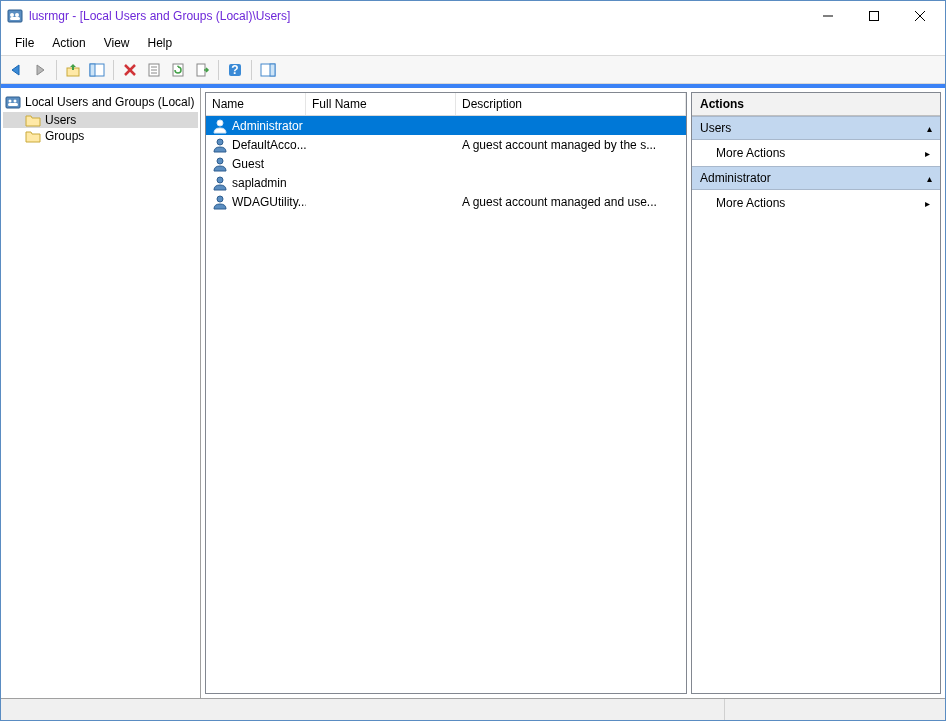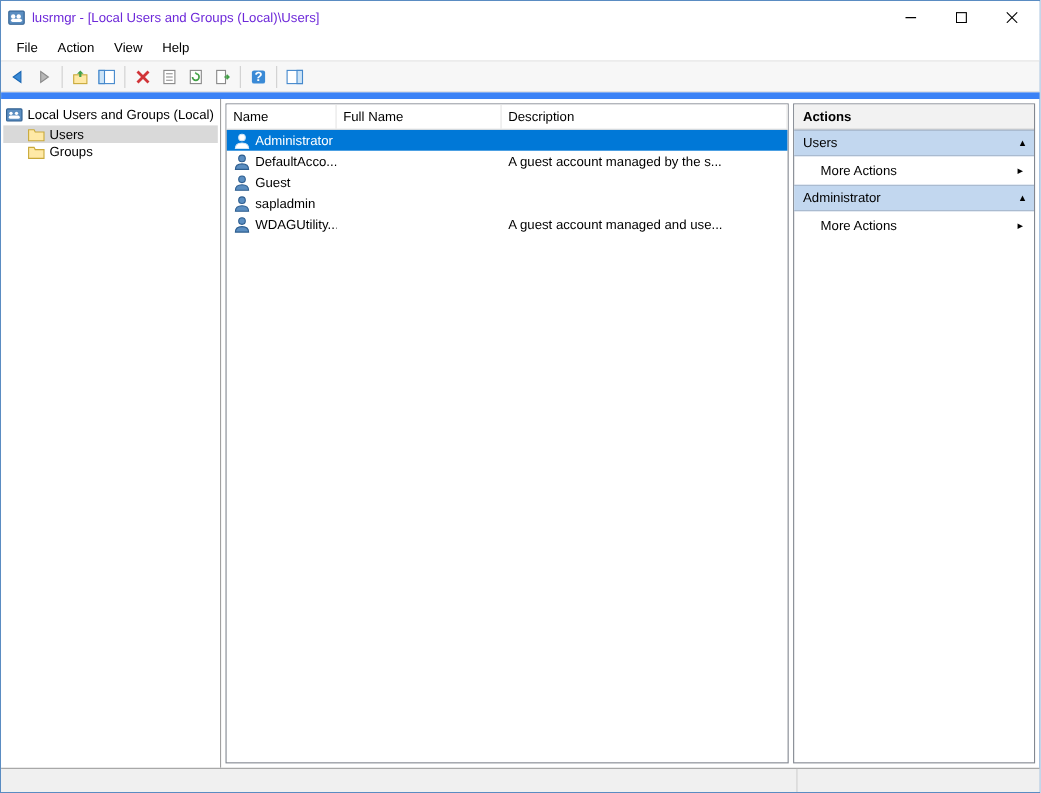--- a/index.html
+++ b/index.html
@@ -9,40 +9,40 @@
   .titlebar .title { flex: 1; display: flex; align-items: center; gap: 6px; }
   .titlebar .title .app-icon { width: 16px; height: 16px; }
   .titlebar .title .txt { color: #6d28d9; }
   .winbtns { display: flex; }
   .winbtn { width: 46px; height: 30px; display: flex; align-items: center; justify-content: center; }
   .menubar { display: flex; gap: 2px; padding: 2px 6px; border-bottom: 1px solid #d9d9d9; background: #fff; align-items: center; }
   .menuitem { padding: 3px 8px; }
   .toolbar { display: flex; align-items: center; gap: 2px; padding: 2px 4px; background: #f7f7f7; border-bottom: 1px solid #d9d9d9; height: 28px; }
   .tb-sep { width: 1px; height: 20px; background: #cfcfcf; margin: 0 3px; }
   .tb-btn { width: 22px; height: 22px; display: flex; align-items: center; justify-content: center; border: 1px solid transparent; }
-  .body { flex: 1; display: flex; border-top: 6px solid #3b82f6; min-height: 0; }
+  .body { flex: 1; display: flex; border-top: 4px solid #3b82f6; min-height: 0; }
   .panel { display: flex; flex-direction: column; min-height: 0; }
   .tree-panel { width: 200px; border-right: 1px solid #a0a0a0; background: #fff; padding: 4px 2px; }
   .tree-root { display: flex; align-items: center; gap: 4px; padding: 2px 2px; white-space: nowrap; }
   .tree-item { display: flex; align-items: center; gap: 4px; padding: 1px 2px 1px 22px; }
   .tree-item.selected { background: #d9d9d9; }
   .folder-icon { width: 16px; height: 13px; }
   .list-panel { flex: 1; border-right: 1px solid #a0a0a0; display: flex; flex-direction: column; min-height: 0; margin: 4px; border: 1px solid #828790; }
   .list-header { display: flex; border-bottom: 1px solid #d9d9d9; background: #fff; height: 23px; }
   .list-header .col { padding: 4px 6px; border-right: 1px solid #e5e5e5; }
   .col.name { width: 100px; }
   .col.fullname { width: 150px; }
   .col.desc { flex: 1; }
   .list-body { flex: 1; overflow: auto; }
   .row { display: flex; align-items: center; height: 19px; }
   .row .col { padding: 0 6px; white-space: nowrap; overflow: hidden; text-overflow: ellipsis; }
   .row .col.name { display: flex; align-items: center; gap: 4px; width: 100px; }
   .row.selected { background: #0078d7; color: #fff; }
   .user-icon { width: 16px; height: 16px; flex-shrink: 0; }
-  .actions-panel { width: 220px; display: flex; flex-direction: column; margin: 4px 4px 4px 0; border: 1px solid #828790; background: #fff; }
+  .actions-panel { width: 250px; display: flex; flex-direction: column; margin: 4px 4px 4px 0; border: 1px solid #828790; background: #fff; }
   .actions-title { font-weight: 600; padding: 4px 8px; background: #f2f2f2; border-bottom: 1px solid #c0c0c0; }
   .actions-section-head { display: flex; justify-content: space-between; align-items: center; padding: 4px 8px; background: #c2d7ef; border-top: 1px solid #a8b8cc; border-bottom: 1px solid #a8b8cc; }
   .actions-section-body { padding: 0; }
   .action-item { display: flex; justify-content: space-between; align-items: center; padding: 6px 10px 6px 24px; }
   .statusbar { height: 22px; border-top: 1px solid #a0a0a0; background: #f0f0f0; display: flex; }
   .statusbar .cell { flex: 1; border-right: 1px solid #d0d0d0; }
   svg { display: block; }
   .arrow-up { font-size: 10px; }
   .arrow-right { font-size: 10px; }
 </style>

